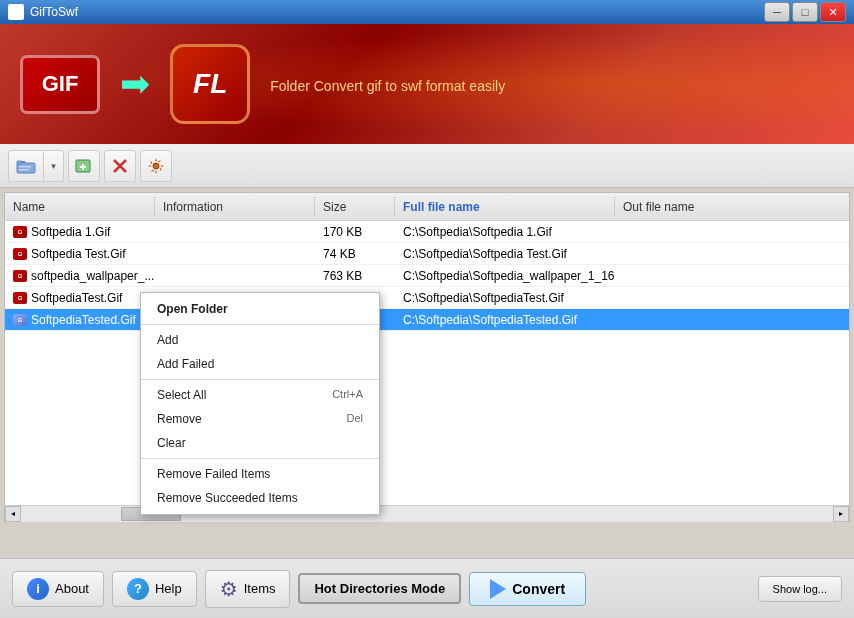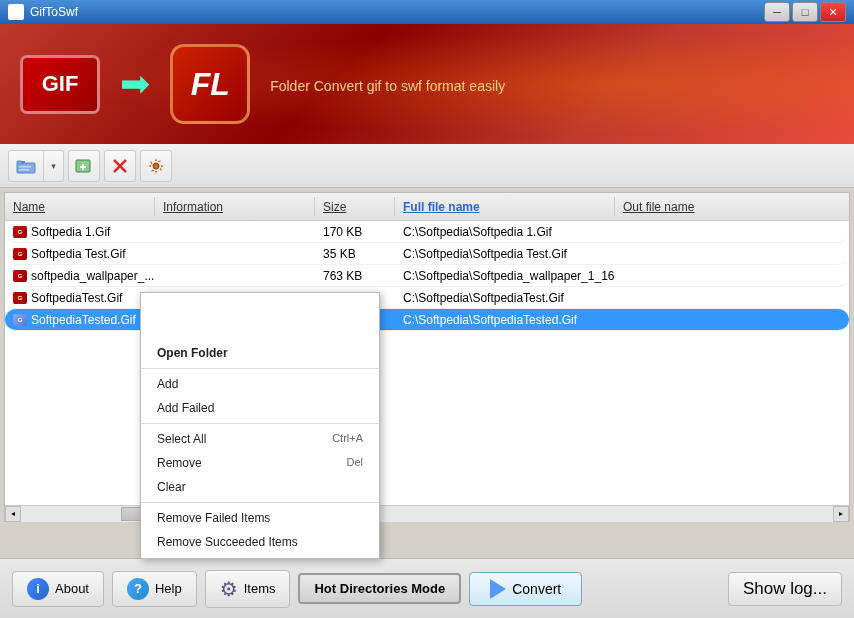--- a/index.html
+++ b/index.html
@@ -54,21 +54,21 @@
     }
     .arrow-icon {
       font-size: 36px; color: #4fc; position: relative; z-index: 1;
     }
     .fl-logo {
       width: 80px; height: 80px;
       background: linear-gradient(135deg, #cc2200, #990000);
       border: 3px solid rgba(255,200,100,0.6);
       border-radius: 14px;
       display: flex; align-items: center; justify-content: center;
-      font-weight: bold; font-size: 32px; color: white;
+      font-weight: bold; font-size: 28px; color: white;
       position: relative; z-index: 1;
       font-style: italic;
     }
     .header-text { position: relative; z-index: 1; }
     .header-title { font-size: 32px; font-weight: bold; color: white; text-shadow: 1px 1px 3px rgba(0,0,0,0.5); }
     .header-sub { font-size: 14px; color: #ffd080; margin-top: 4px; }
 
     
     .toolbar {
       background: linear-gradient(to bottom, #f0f0f0, #e0e0e0);
@@ -118,33 +118,31 @@
       padding: 4px 0;
       min-height: 28px;
     }
     .table-header-cell {
       padding: 2px 8px;
       font-weight: normal;
       color: #333;
       border-right: 1px solid #ccc;
       display: flex; align-items: center;
       cursor: pointer;
-      text-decoration: underline;
     }
     .table-header-cell:last-child { border-right: none; }
 
     
     .table-body { overflow-y: auto; flex: 1; }
     .table-row {
       display: grid;
       grid-template-columns: 150px 160px 80px 220px 1fr;
       border-bottom: 1px solid #f0f0f0;
       min-height: 22px;
       cursor: pointer;
-      border-radius: 11px;
     }
     .table-row.selected { background: #3399ff; color: white; }
     .table-cell {
       padding: 2px 8px;
       display: flex; align-items: center;
       overflow: hidden;
       white-space: nowrap;
       text-overflow: ellipsis;
     }
     .gif-icon {
@@ -180,21 +178,21 @@
       z-index: 100;
       padding: 4px 0;
     }
     .context-item {
       padding: 5px 16px;
       display: flex;
       justify-content: space-between;
       cursor: pointer;
       color: #222;
     }
-    .context-item.bold { font-weight: bold; margin-top: 44px; }
+    .context-item.bold { font-weight: bold; }
     .context-sep { height: 1px; background: #ddd; margin: 3px 0; }
     .shortcut { color: #666; font-size: 11px; }
 
     
     .bottom-bar {
       background: linear-gradient(to bottom, #e8e8e8, #d8d8d8);
       border-top: 1px solid #bbb;
       height: 60px;
       display: flex;
       align-items: center;
@@ -216,26 +214,26 @@
       background: linear-gradient(to bottom, #e8e8e8, #d0d0d0);
       border: 2px solid #999;
       font-weight: bold;
       font-size: 13px;
       text-align: center;
     }
     .bottom-btn.convert {
       background: linear-gradient(to bottom, #f0f8ff, #d0e8f8);
       border: 1px solid #7ab;
       font-size: 14px;
-      font-weight: normal;
+      font-weight: bold;
       padding: 6px 20px;
     }
     .bottom-btn.show-log {
       margin-left: auto;
-      font-size: 17px;
+      font-size: 11px;
     }
     .info-icon { display: inline-block; width: 22px; height: 22px; background: linear-gradient(135deg, #4488ff, #2266cc); border-radius: 50%; color: white; text-align: center; line-height: 22px; font-weight: bold; font-size: 13px; }
     .help-icon { display: inline-block; width: 22px; height: 22px; background: linear-gradient(135deg, #44aaff, #2288cc); border-radius: 50%; color: white; text-align: center; line-height: 22px; font-weight: bold; font-size: 13px; }
     .gear-icon { display: inline-block; font-size: 20px; color: #558; }
     .play-icon { display: inline-block; width: 0; height: 0; border-top: 10px solid transparent; border-bottom: 10px solid transparent; border-left: 16px solid #5599ff; }
 
     
     .watermark {
       position: absolute;
       top: 320px;
@@ -327,21 +325,21 @@
       <div class="table-cell">C:\Softpedia\Softpedia 1.Gif</div>
       <div class="table-cell"></div>
     </div>
 
     <div class="table-row">
       <div class="table-cell">
         <span class="gif-icon">G</span>
         <span>Softpedia Test.Gif</span>
       </div>
       <div class="table-cell"></div>
-      <div class="table-cell">35 KB</div>
+      <div class="table-cell">74 KB</div>
       <div class="table-cell">C:\Softpedia\Softpedia Test.Gif</div>
       <div class="table-cell"></div>
     </div>
 
     <div class="table-row">
       <div class="table-cell">
         <span class="gif-icon">G</span>
         <span>softpedia_wallpaper_...</span>
       </div>
       <div class="table-cell"></div>

